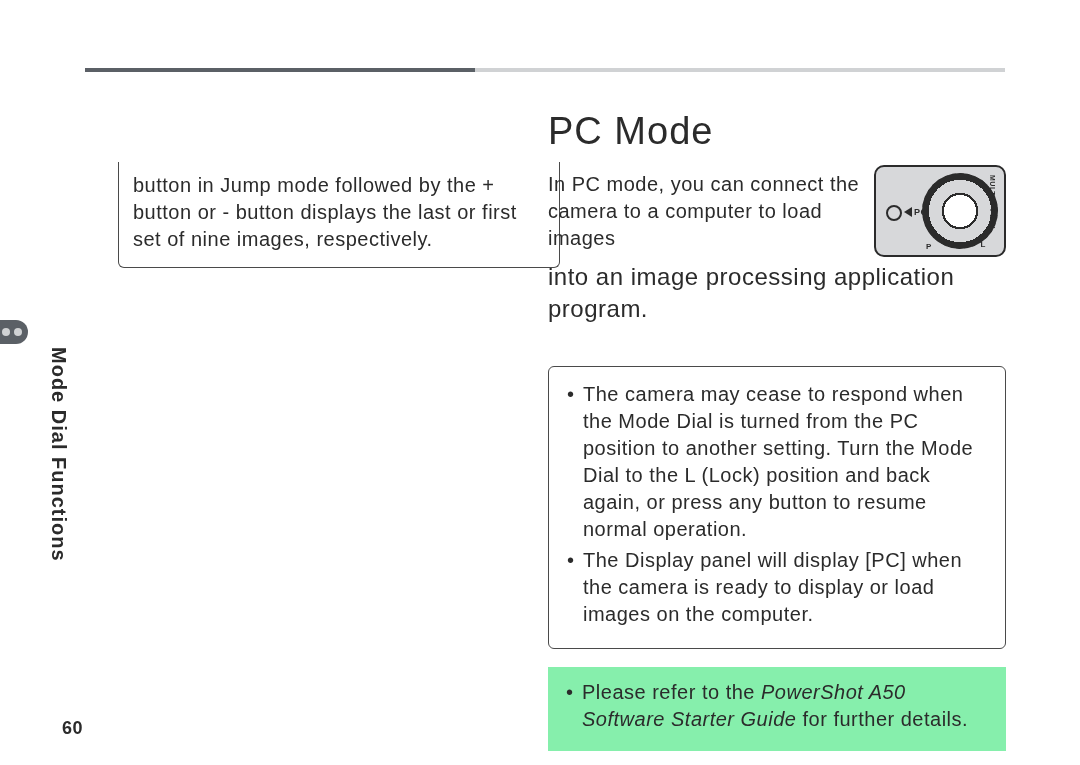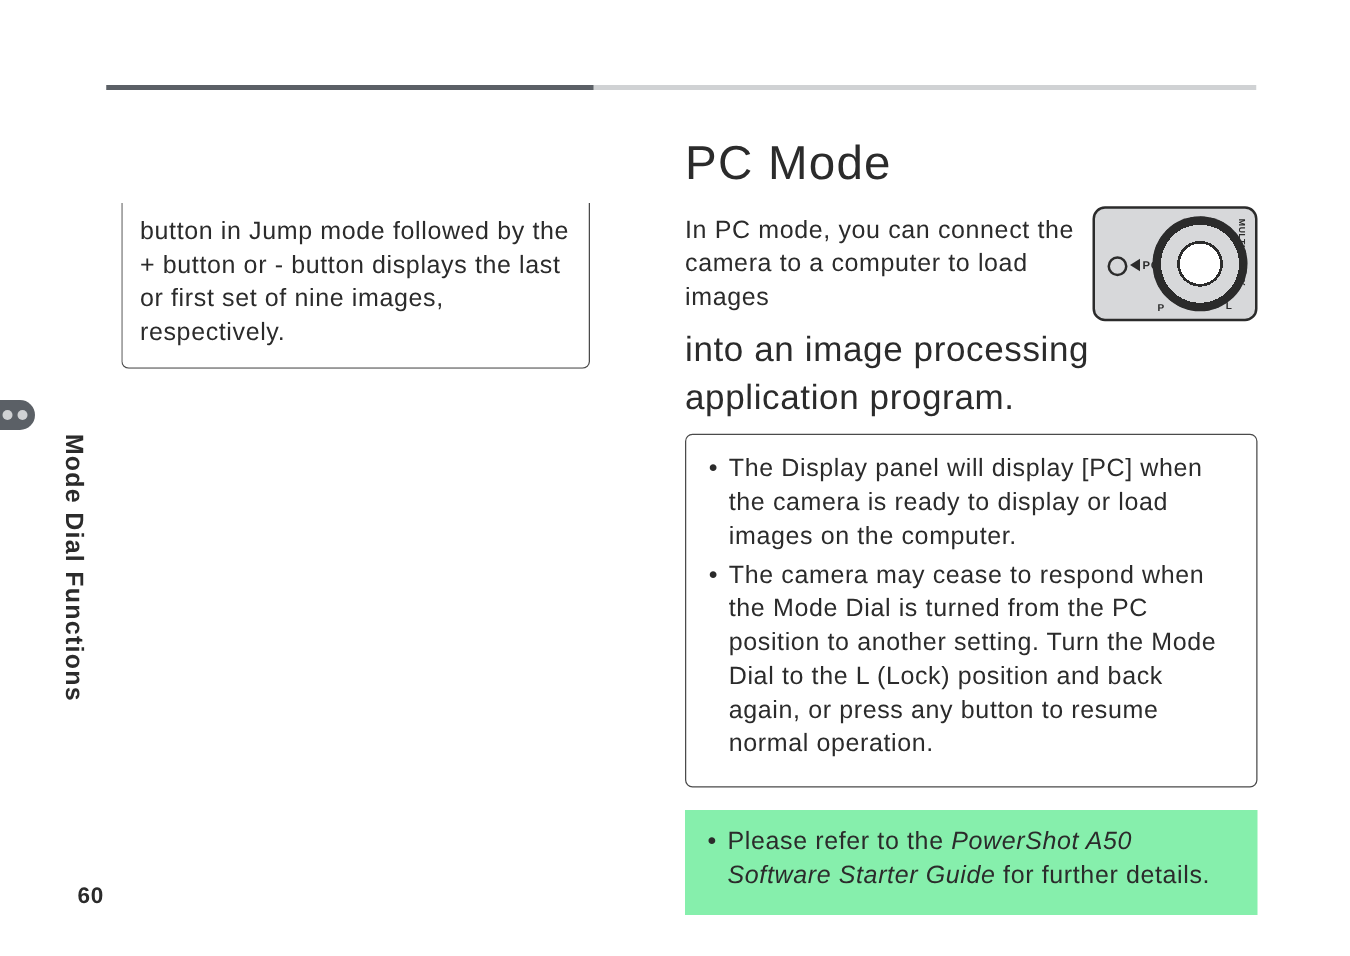--- a/index.html
+++ b/index.html
@@ -66,29 +66,29 @@
     top: 347px;
     writing-mode: vertical-rl;
     font-weight: bold;
     font-size: 20px;
     letter-spacing: 1px;
     color: #2b2b2b;
   }
   .page-number {
     position: absolute;
     left: 62px;
-    bottom: 38px;
+    bottom: 26px;
     font-weight: bold;
     font-size: 18px;
   }
   .left-col {
     position: absolute;
-    left: 97px;
+    left: 118px;
     top: 162px;
-    width: 375px;
+    width: 442px;
   }
   .left-box {
     border: 1.5px solid #4a4a4a;
     border-top: none;
     border-radius: 0 0 6px 6px;
     padding: 10px 14px 14px 14px;
     font-size: 20px;
     line-height: 1.35;
   }
   .right-col {
@@ -108,23 +108,23 @@
     align-items: center;
     gap: 14px;
     margin-bottom: 4px;
   }
   .intro-text {
     flex: 1;
     font-size: 20px;
     line-height: 1.35;
   }
   .intro-cont {
-    font-size: 28px;
-    line-height: 1.35;
-    margin-bottom: 10px;
+    font-size: 24px;
+    line-height: 1.35;
+    margin-bottom: 40px;
   }
   .dial-box {
     width: 128px;
     height: 88px;
     border: 2px solid #2b2b2b;
     border-radius: 10px;
     background: #d7d8da;
     position: relative;
     flex-shrink: 0;
   }
@@ -249,22 +249,22 @@
         <span class="dial-label dl-multi">MULTI</span>
         <span class="dial-label dl-play">PLAY</span>
         <span class="dial-label dl-l">L</span>
         <span class="dial-label dl-p">P</span>
       </div>
     </div>
     <div class="intro-cont">into an image processing application program.</div>
 
     <div class="bullets-box">
       <ul>
+        <li>The camera may cease to respond when the Mode Dial is turned from the PC position to another setting. Turn the Mode Dial to the L (Lock) position and back again, or press any button to resume normal operation.</li>
         <li>The Display panel will display [PC] when the camera is ready to display or load images on the computer.</li>
-        <li>The camera may cease to respond when the Mode Dial is turned from the PC position to another setting. Turn the Mode Dial to the L (Lock) position and back again, or press any button to resume normal operation.</li>
       </ul>
     </div>
 
     <div class="note-box">
       <ul>
         <li>
           <span>Please refer to the </span><span class="ital">PowerShot A50 Software Starter Guide</span><span> for further details.</span>
         </li>
       </ul>
     </div>

